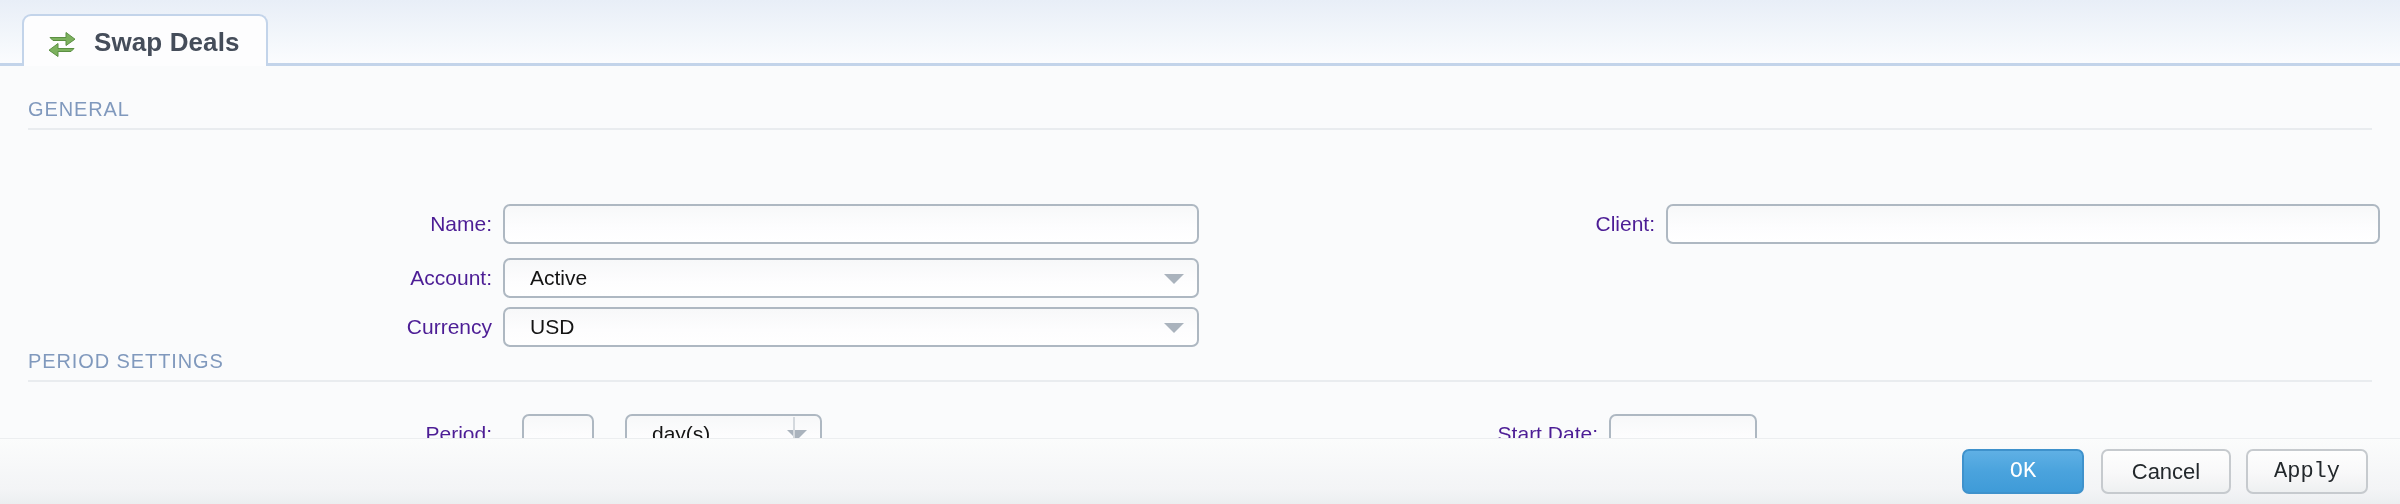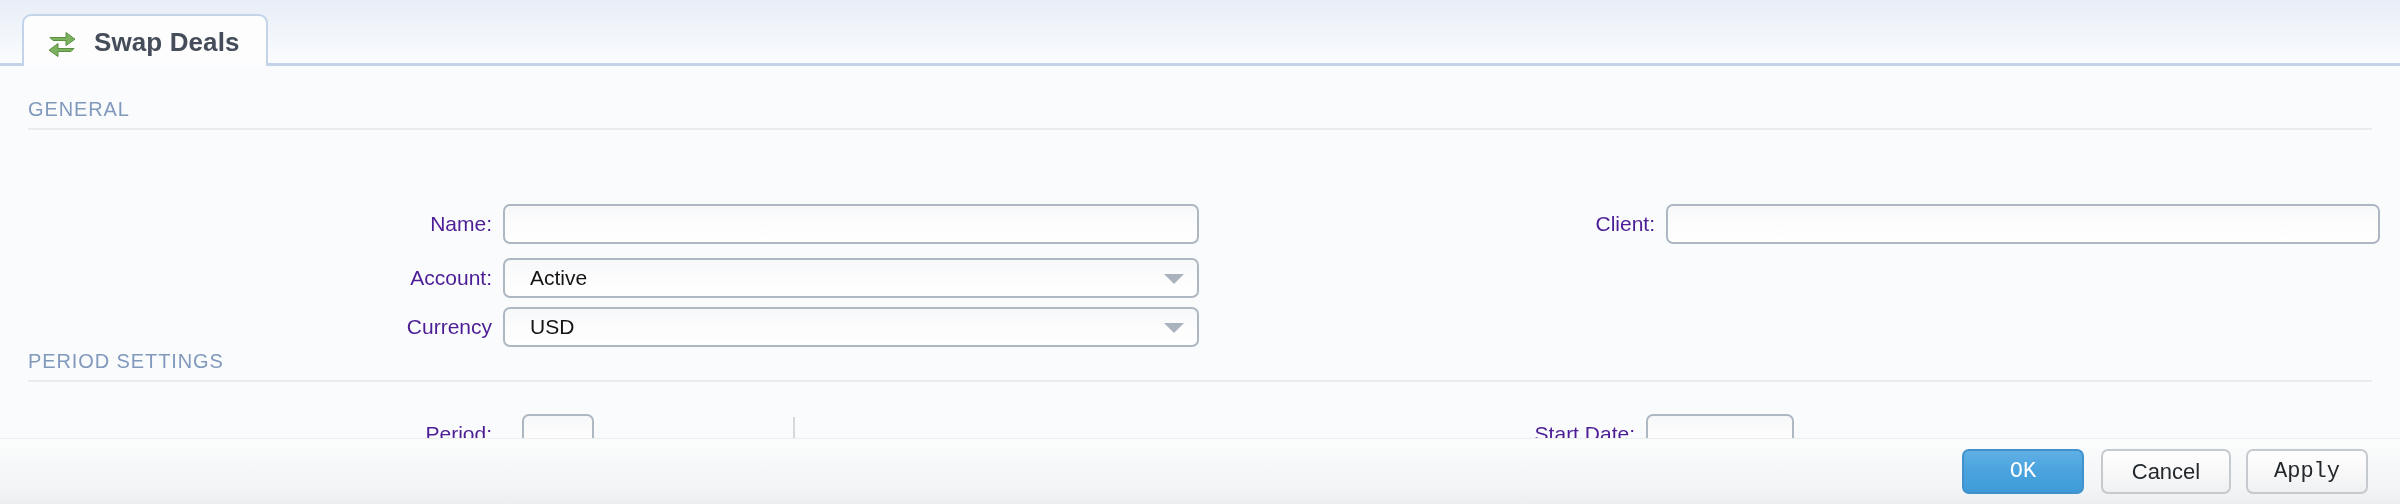--- a/index.html
+++ b/index.html
@@ -236,24 +236,28 @@
 
 
     <div class="section-head" style="top:248px;margin-top:36px;">
       <span>PERIOD SETTINGS</span>
       <span class="rule"></span>
     </div>
 
     <div class="row" style="left:322px; top:348px;gap:19px;">
       <span class="flabel" style="width:170px;">Period:</span>
       <input class="tfield" style="width: 72px;" type="text" placeholder="">
+      <div class="select" style="width:197px; margin-left:12px;">
+        <span class="val">day(s)</span>
+        <span class="arrow"></span>
+      </div>
     </div>
     <div class="vsep" style="left:793px; top:351px;"></div>
 
-    <div class="row" style="left:1470px; top:348px;">
+    <div class="row" style="left:1433px; top:348px;">
       <span class="flabel" style="width:165px;">Start Date:</span>
       <input class="tfield" style="width: 148px;" type="text" placeholder="">
     </div>
 
   </div>
 
   <div class="footer">
     <div class="btn btn-primary" style="left:1962px; width:122px;">OK</div>
     <div class="btn btn-default" style="left:2101px; width:130px;">Cancel</div>
     <div class="btn btn-default" style="left:2246px; width:122px;font-family:Liberation Mono, monospace;">Apply</div>

